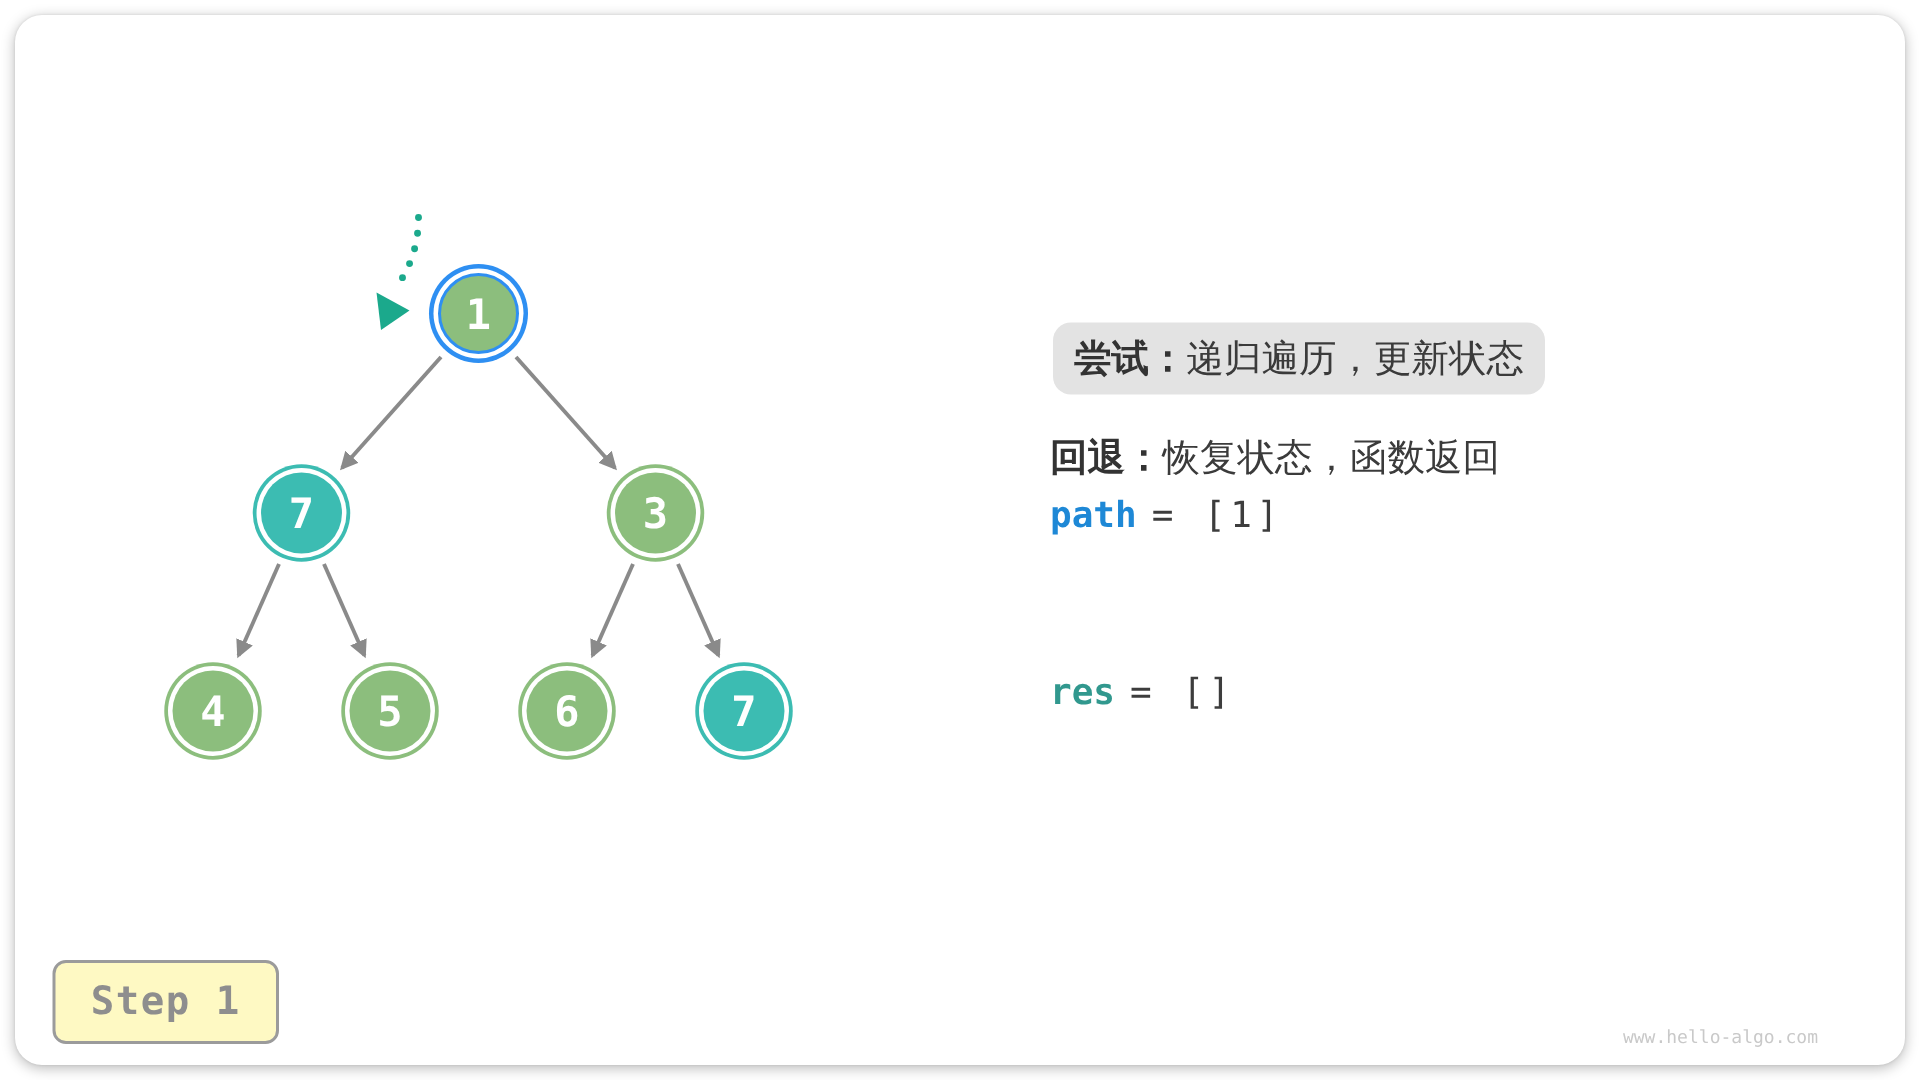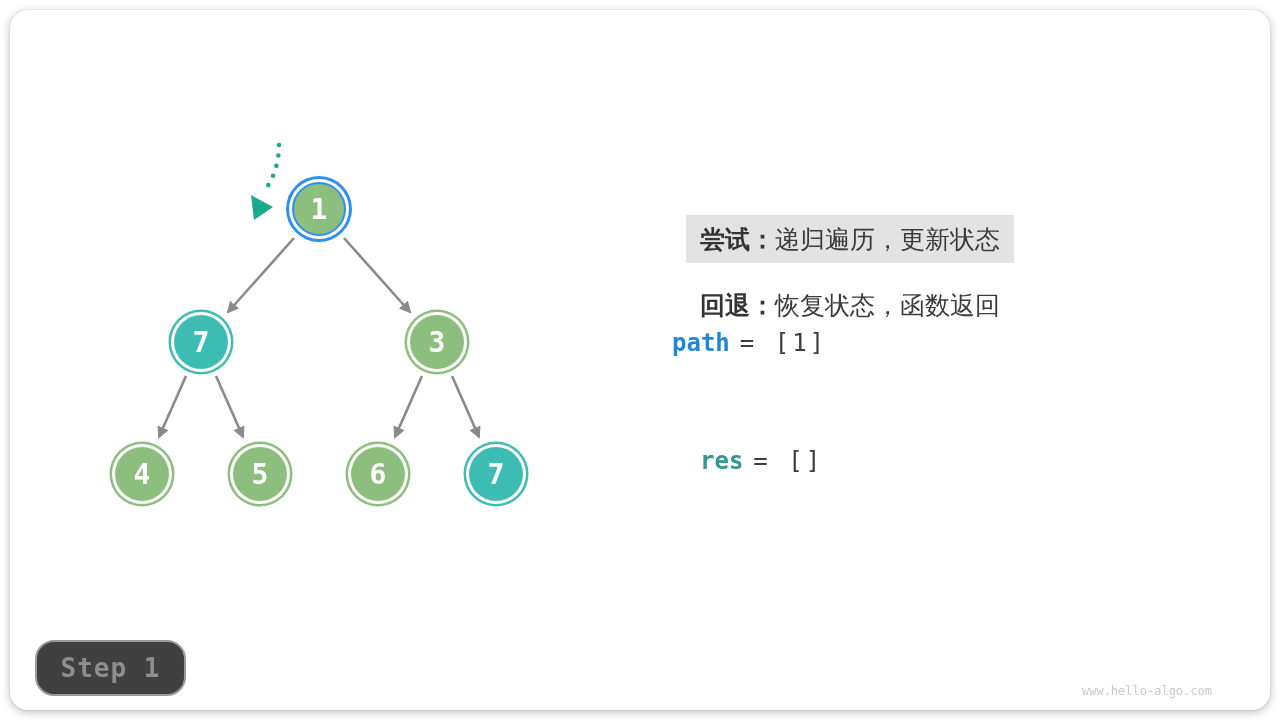--- a/index.html
+++ b/index.html
@@ -38,42 +38,42 @@
     background: var(--green);
     border: 2.5px solid var(--blue);
     box-shadow: 0 0 0 3px #ffffff, 0 0 0 6px var(--blue);
   }
 
   
   .ann { position: absolute; color: #3b3b3b; white-space: nowrap; }
   .line-cjk { font-size: 25px; line-height: 48px; height: 48px; }
   .line-cjk b { font-weight: bold; color: #333333; }
   .hl {
-    left: 686px; top: 215px;
-    background: #e3e3e3; border-radius: 0;
+    left: 702px; top: 215px;
+    background: #e3e3e3; border-radius: 12px;
     padding: 0 14px;
   }
   .plain { left: 700px; top: 281px; }
   .code-line {
     font-family: "DejaVu Sans Mono", monospace;
     font-size: 24px; font-weight: bold;
     line-height: 34px;
   }
-  .code-path { left: 672px; top: 326px; }
+  .code-path { left: 700px; top: 326px; }
   .code-res  { left: 700px; top: 444px; }
   .var-path { color: var(--codeblue); }
   .var-res  { color: var(--codeteal); }
   .code-val { color: #3d3d3d; margin-left: 10px; font-weight: 500; letter-spacing: 3px; }
 
   
   .step-box {
     position: absolute; left: 35px; top: 640px;
     width: 147px; height: 52px;
-    border: 2px solid #9b9b9b; border-radius: 19px;
-    background: #404040;
+    border: 2px solid #9b9b9b; border-radius: 9px;
+    background: #fef9c3;
     display: flex; align-items: center; justify-content: center;
     font-family: "DejaVu Sans Mono", monospace;
     font-size: 26px; font-weight: bold; color: #8e8e8e;
     letter-spacing: 1px;
   }
 
   .watermark {
     position: absolute; right: 68px; bottom: 22px;
     font-family: "DejaVu Sans Mono", monospace;
     font-size: 12px; color: #c9c9c9;

